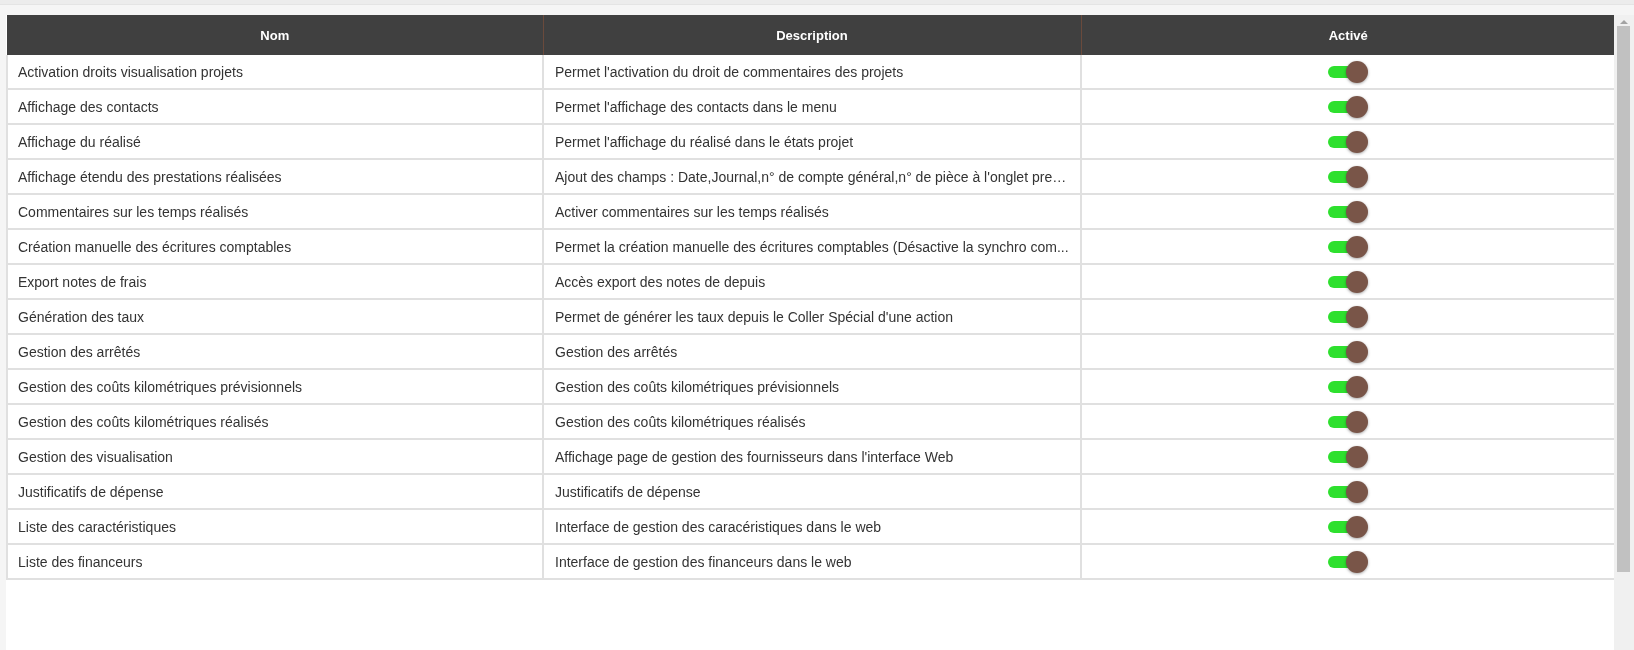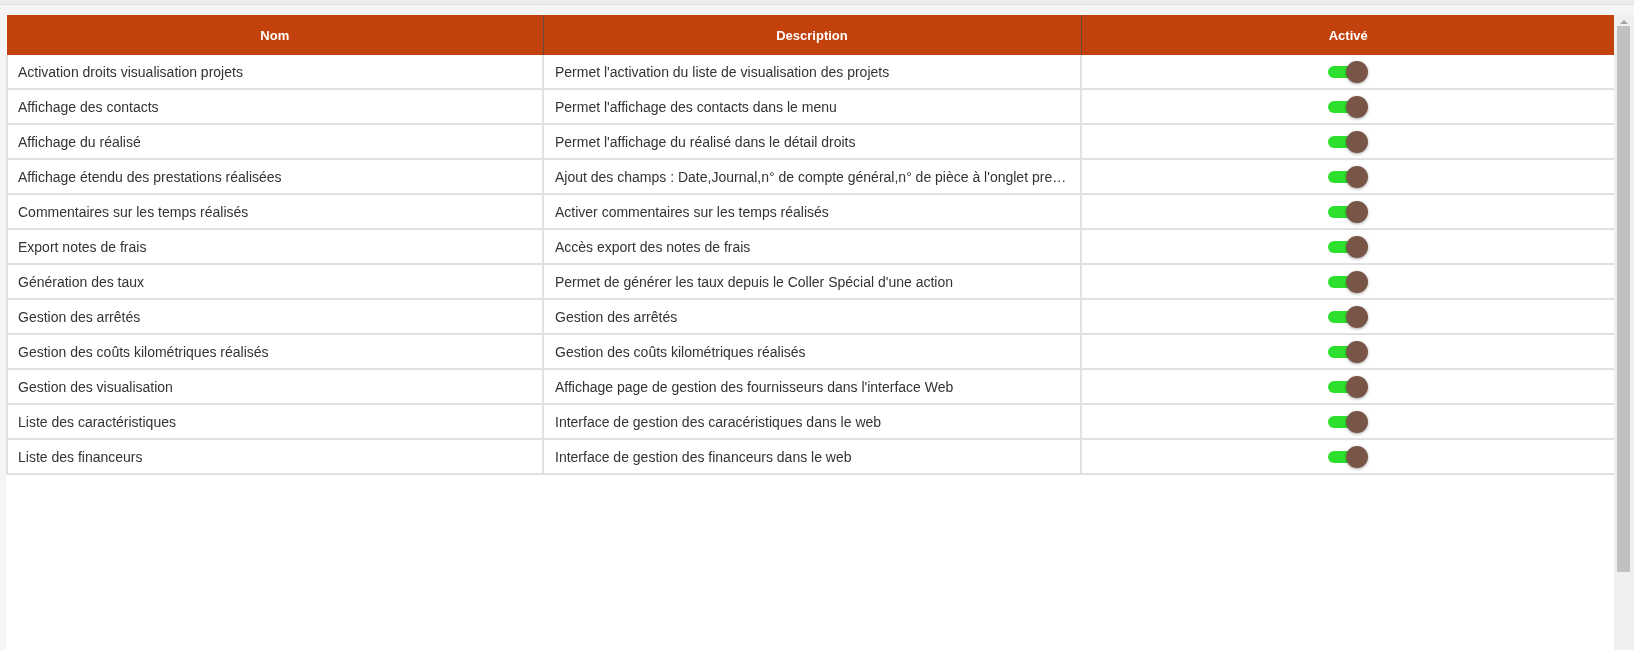--- a/index.html
+++ b/index.html
@@ -13,21 +13,21 @@
     position:absolute; left:0; top:0; width:1634px; height:4px;
     background:#ececec; border-bottom:1px solid #e4e4e4;
   }
   .table-wrap {
     position:absolute; left:6px; top:15px; width:1608px; height:640px;
     overflow:hidden; background:#fff;
   }
   table { border-collapse:collapse; width:1608px; table-layout:fixed; }
   col.c1 { width:536px; } col.c2 { width:538px; } col.c3 { width:534px; }
   thead th {
-    background:#c2410c; color:#fff; font-weight:bold; font-size:13px;
+    background:#404040; color:#fff; font-weight:bold; font-size:13px;
     height:40px; padding:0; text-align:center;
     border-right:1px solid #6a4a3c;
   }
   thead th:last-child { border-right:none; }
   tbody td {
     height:33px; padding:0 10px; font-size:14px; color:#333;
     border-bottom:2px solid #e0e0e0; border-right:2px solid #e0e0e0;
     white-space:nowrap; overflow:hidden; text-overflow:ellipsis;
   }
   tbody td:first-child { border-left:2px solid #e0e0e0; }
@@ -75,66 +75,81 @@
     <thead>
       <tr>
         <th>Nom</th>
         <th>Description</th>
         <th>Activé</th>
       </tr>
     </thead>
     <tbody id="tbody">
         <tr>
           <td>Activation droits visualisation projets</td>
-          <td class="desc">Permet l'activation du liste de visualisation des projets</td>
+          <td class="desc">Permet l'activation du droit de commentaires des projets</td>
           <td class="toggle-cell"><span class="toggle" aria-checked="true"><span class="track" style="background: rgb(46, 224, 46);"></span><span class="knob" style="background: rgb(121, 85, 72);"></span></span></td>
         </tr>
         <tr>
           <td>Affichage des contacts</td>
           <td class="desc">Permet l'affichage des contacts dans le menu</td>
           <td class="toggle-cell"><span class="toggle" aria-checked="true"><span class="track" style="background: rgb(46, 224, 46);"></span><span class="knob" style="background: rgb(121, 85, 72);"></span></span></td>
         </tr>
         <tr>
           <td>Affichage du réalisé</td>
-          <td class="desc">Permet l'affichage du réalisé dans le détail droits</td>
+          <td class="desc">Permet l'affichage du réalisé dans le états projet</td>
           <td class="toggle-cell"><span class="toggle" aria-checked="true"><span class="track" style="background: rgb(46, 224, 46);"></span><span class="knob" style="background: rgb(121, 85, 72);"></span></span></td>
         </tr>
         <tr>
           <td>Affichage étendu des prestations réalisées</td>
           <td class="desc">Ajout des champs : Date,Journal,n° de compte général,n° de pièce à l'onglet prest...</td>
           <td class="toggle-cell"><span class="toggle" aria-checked="true"><span class="track" style="background: rgb(46, 224, 46);"></span><span class="knob" style="background: rgb(121, 85, 72);"></span></span></td>
         </tr>
         <tr>
           <td>Commentaires sur les temps réalisés</td>
           <td class="desc">Activer commentaires sur les temps réalisés</td>
           <td class="toggle-cell"><span class="toggle" aria-checked="true"><span class="track" style="background: rgb(46, 224, 46);"></span><span class="knob" style="background: rgb(121, 85, 72);"></span></span></td>
         </tr>
         <tr>
+          <td>Création manuelle des écritures comptables</td>
+          <td class="desc">Permet la création manuelle des écritures comptables (Désactive la synchro com...</td>
+          <td class="toggle-cell"><span class="toggle" aria-checked="true"><span class="track" style="background: rgb(46, 224, 46);"></span><span class="knob" style="background: rgb(121, 85, 72);"></span></span></td>
+        </tr>
+        <tr>
           <td>Export notes de frais</td>
-          <td class="desc">Accès export des notes de frais</td>
+          <td class="desc">Accès export des notes de depuis</td>
           <td class="toggle-cell"><span class="toggle" aria-checked="true"><span class="track" style="background: rgb(46, 224, 46);"></span><span class="knob" style="background: rgb(121, 85, 72);"></span></span></td>
         </tr>
         <tr>
           <td>Génération des taux</td>
           <td class="desc">Permet de générer les taux depuis le Coller Spécial d'une action</td>
           <td class="toggle-cell"><span class="toggle" aria-checked="true"><span class="track" style="background: rgb(46, 224, 46);"></span><span class="knob" style="background: rgb(121, 85, 72);"></span></span></td>
         </tr>
         <tr>
           <td>Gestion des arrêtés</td>
           <td class="desc">Gestion des arrêtés</td>
           <td class="toggle-cell"><span class="toggle" aria-checked="true"><span class="track" style="background: rgb(46, 224, 46);"></span><span class="knob" style="background: rgb(121, 85, 72);"></span></span></td>
         </tr>
         <tr>
+          <td>Gestion des coûts kilométriques prévisionnels</td>
+          <td class="desc">Gestion des coûts kilométriques prévisionnels</td>
+          <td class="toggle-cell"><span class="toggle" aria-checked="true"><span class="track" style="background: rgb(46, 224, 46);"></span><span class="knob" style="background: rgb(121, 85, 72);"></span></span></td>
+        </tr>
+        <tr>
           <td>Gestion des coûts kilométriques réalisés</td>
           <td class="desc">Gestion des coûts kilométriques réalisés</td>
           <td class="toggle-cell"><span class="toggle" aria-checked="true"><span class="track" style="background: rgb(46, 224, 46);"></span><span class="knob" style="background: rgb(121, 85, 72);"></span></span></td>
         </tr>
         <tr>
           <td>Gestion des visualisation</td>
           <td class="desc">Affichage page de gestion des fournisseurs dans l'interface Web</td>
+          <td class="toggle-cell"><span class="toggle" aria-checked="true"><span class="track" style="background: rgb(46, 224, 46);"></span><span class="knob" style="background: rgb(121, 85, 72);"></span></span></td>
+        </tr>
+        <tr>
+          <td>Justificatifs de dépense</td>
+          <td class="desc">Justificatifs de dépense</td>
           <td class="toggle-cell"><span class="toggle" aria-checked="true"><span class="track" style="background: rgb(46, 224, 46);"></span><span class="knob" style="background: rgb(121, 85, 72);"></span></span></td>
         </tr>
         <tr>
           <td>Liste des caractéristiques</td>
           <td class="desc">Interface de gestion des caracéristiques dans le web</td>
           <td class="toggle-cell"><span class="toggle" aria-checked="true"><span class="track" style="background: rgb(46, 224, 46);"></span><span class="knob" style="background: rgb(121, 85, 72);"></span></span></td>
         </tr>
         <tr>
           <td>Liste des financeurs</td>
           <td class="desc">Interface de gestion des financeurs dans le web</td>

